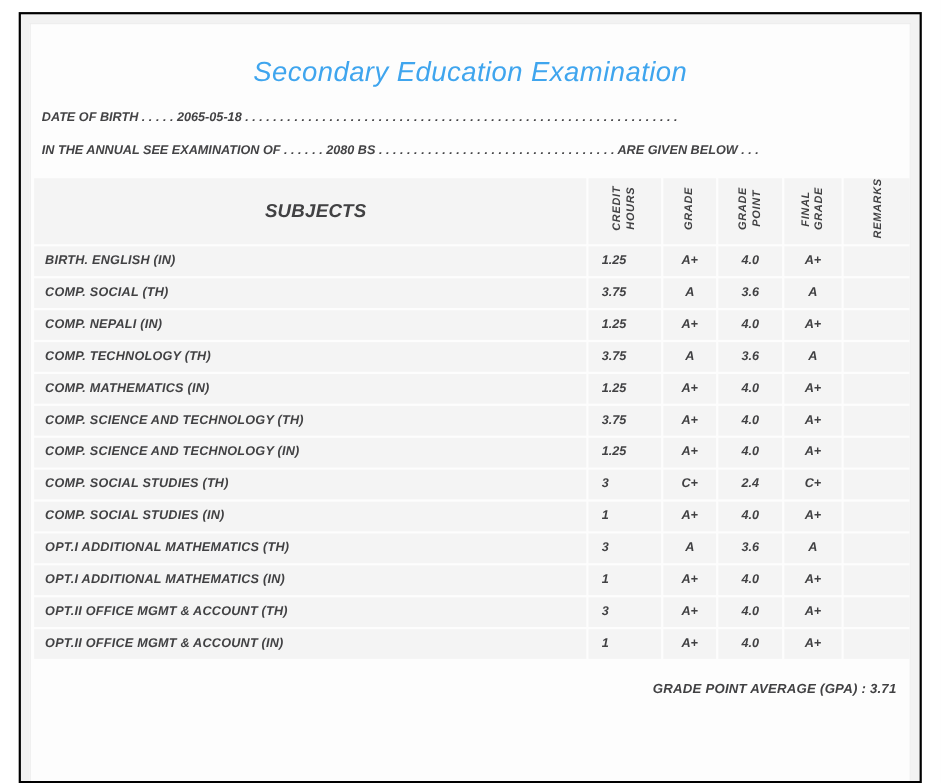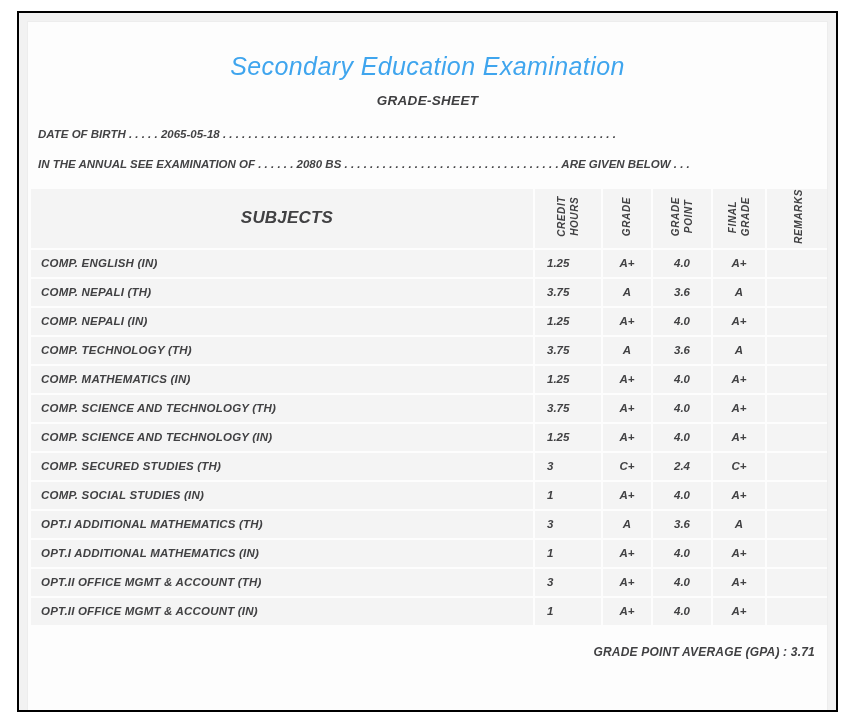--- a/index.html
+++ b/index.html
@@ -96,21 +96,20 @@
   .col-fgrade   { width: 52px; }
   .col-remarks  { width: 65px; }
 </style>
 </head>
 <body>
 
 <div class="panel">
   <div class="card">
 
     <h1 class="title">Secondary Education Examination</h1>
-    <h2 class="subtitle">GRADE-SHEET</h2>
 
     <div class="info">
       <div class="info-line">DATE OF BIRTH . . . . . 2065-05-18 . . . . . . . . . . . . . . . . . . . . . . . . . . . . . . . . . . . . . . . . . . . . . . . . . . . . . . . . . . . . . .</div>
       <div class="info-line">IN THE ANNUAL SEE EXAMINATION OF . . . . . . 2080 BS . . . . . . . . . . . . . . . . . . . . . . . . . . . . . . . . . . ARE GIVEN BELOW . . .</div>
     </div>
 
     <div class="table-wrap">
       <table class="grade-table">
         <colgroup>
           <col class="col-subjects">
@@ -129,30 +128,30 @@
             <th><span class="vtext">GRADE
 POINT</span></th>
             <th><span class="vtext">FINAL
 GRADE</span></th>
             <th><span class="vtext">REMARKS</span></th>
           </tr>
         </thead>
         <tbody>
 
   <tr>
-    <td class="subject-cell">COMP. ENGLISH (IN)</td>
-    <td class="credit-cell">1.25</td>
-    <td>A+</td>
-    <td>4.0</td>
-    <td>A+</td>
-    <td></td>
-  </tr>
-
-  <tr>
-    <td class="subject-cell">COMP. NEPALI (TH)</td>
+    <td class="subject-cell">BIRTH. ENGLISH (IN)</td>
+    <td class="credit-cell">1.25</td>
+    <td>A+</td>
+    <td>4.0</td>
+    <td>A+</td>
+    <td></td>
+  </tr>
+
+  <tr>
+    <td class="subject-cell">COMP. SOCIAL (TH)</td>
     <td class="credit-cell">3.75</td>
     <td>A</td>
     <td>3.6</td>
     <td>A</td>
     <td></td>
   </tr>
 
   <tr>
     <td class="subject-cell">COMP. NEPALI (IN)</td>
     <td class="credit-cell">1.25</td>
@@ -192,21 +191,21 @@
   <tr>
     <td class="subject-cell">COMP. SCIENCE AND TECHNOLOGY (IN)</td>
     <td class="credit-cell">1.25</td>
     <td>A+</td>
     <td>4.0</td>
     <td>A+</td>
     <td></td>
   </tr>
 
   <tr>
-    <td class="subject-cell">COMP. SECURED STUDIES (TH)</td>
+    <td class="subject-cell">COMP. SOCIAL STUDIES (TH)</td>
     <td class="credit-cell">3</td>
     <td>C+</td>
     <td>2.4</td>
     <td>C+</td>
     <td></td>
   </tr>
 
   <tr>
     <td class="subject-cell">COMP. SOCIAL STUDIES (IN)</td>
     <td class="credit-cell">1</td>

